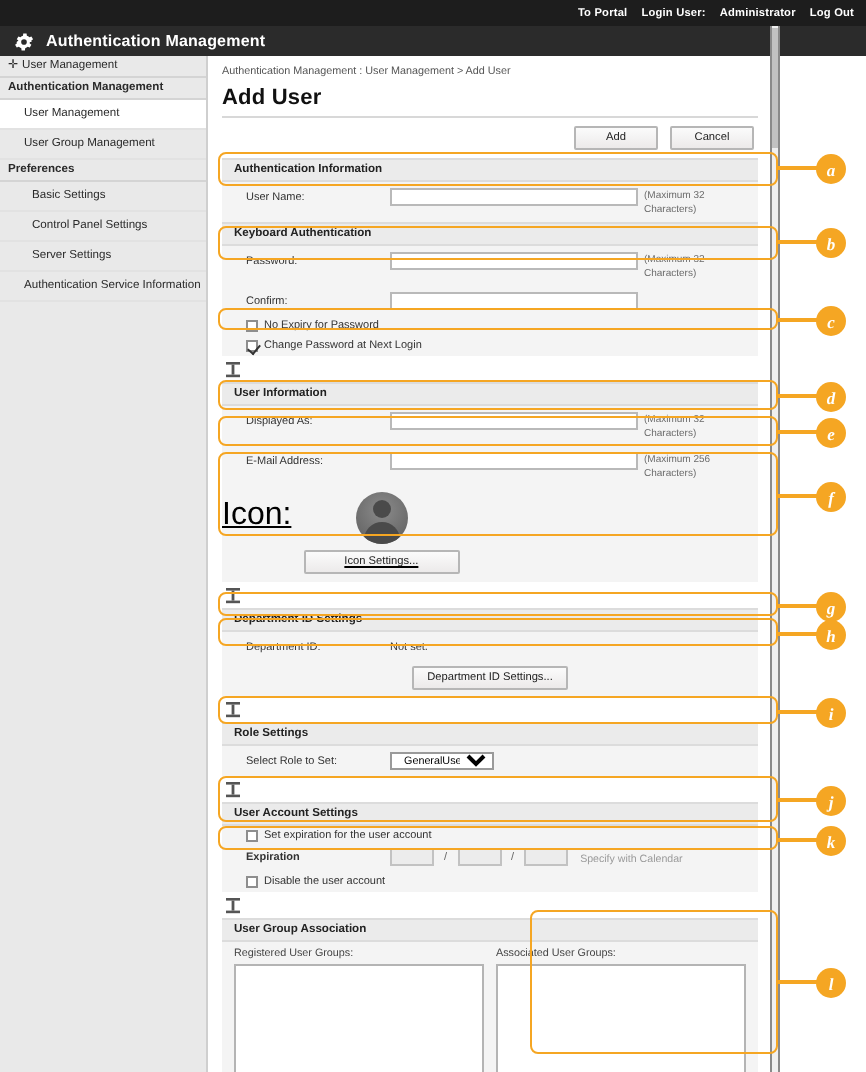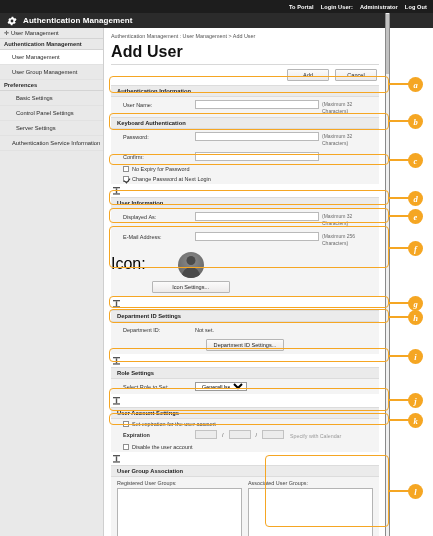--- a/index.html
+++ b/index.html
@@ -81,21 +81,21 @@
   }
   .scrollthumb {
     position: absolute; left: 386px; top: 14px; width: 3px; height: 60px;
     background: #c2c2c2;
   }
 
   .breadcrumb {
     font-size: 5.4px; color: #555; padding: 5px 0 0 6px; white-space: nowrap;
   }
   .pagetitle {
-    font-size: 16px; font-weight: bold; color: #111;
+    font-size: 11px; font-weight: bold; color: #111;
     padding: 4px 0 3px 6px; letter-spacing: .1px;
   }
   .rule { height: 1px; background: #d8d8d8; margin: 0 6px; }
 
   .actionbar {
     display: flex; justify-content: flex-end; gap: 6px;
     padding: 4px 8px 4px 0;
   }
   .btn {
     font-size: 5.6px; color: #222;
@@ -339,21 +339,21 @@
         <div class="lab">E-Mail Address:</div>
         <div class="fld">
           <div>
             <input class="txt w1" type="text" value="" style="">
           </div>
           <div class="hint">(Maximum 256 Characters)</div>
         </div>
       </div>
     </div>
 
-    <div class="panel" style="display:flex;align-items:flex-start;">
+    <div class="panel" style="display:flex;align-items:flex-start;text-decoration:underline;">
       <div class="lab" style="padding-top:6px;">Icon:</div>
       <div class="avatar-wrap">
         <div class="avatar"></div>
         <div class="btn md">Icon Settings...</div>
       </div>
     </div>
 
     <div class="anchor">
       <svg width="7" height="8" viewBox="0 0 7 8" aria-hidden="true">
         <rect x="0" y="0" width="7" height="1.3" fill="#555"></rect>

